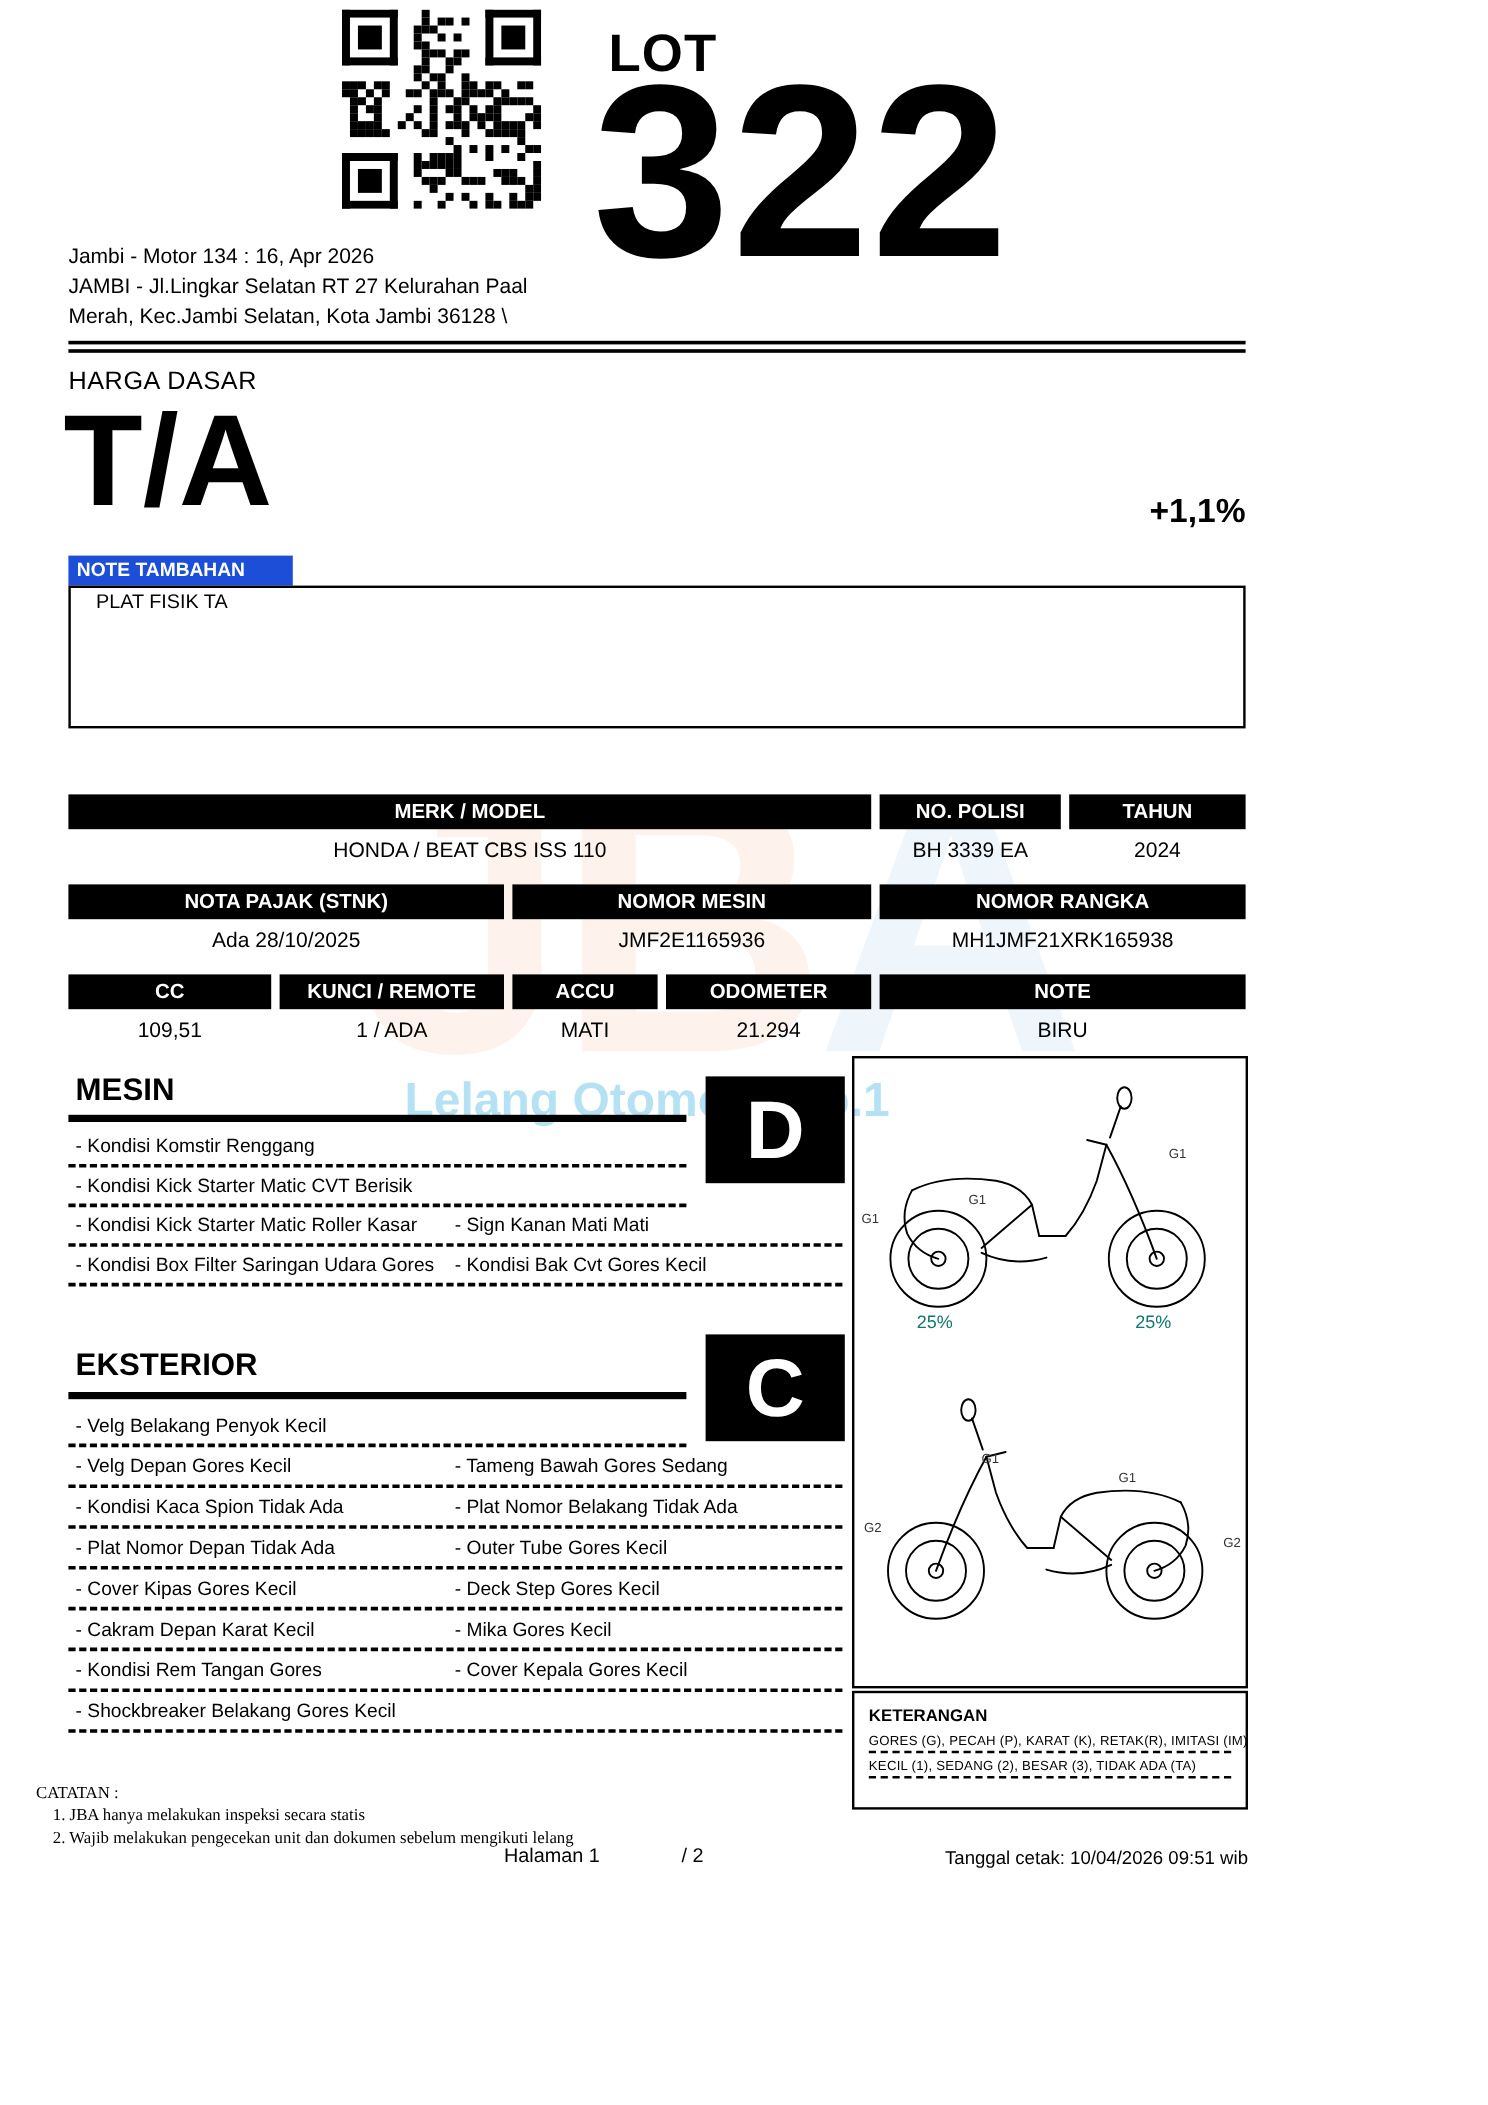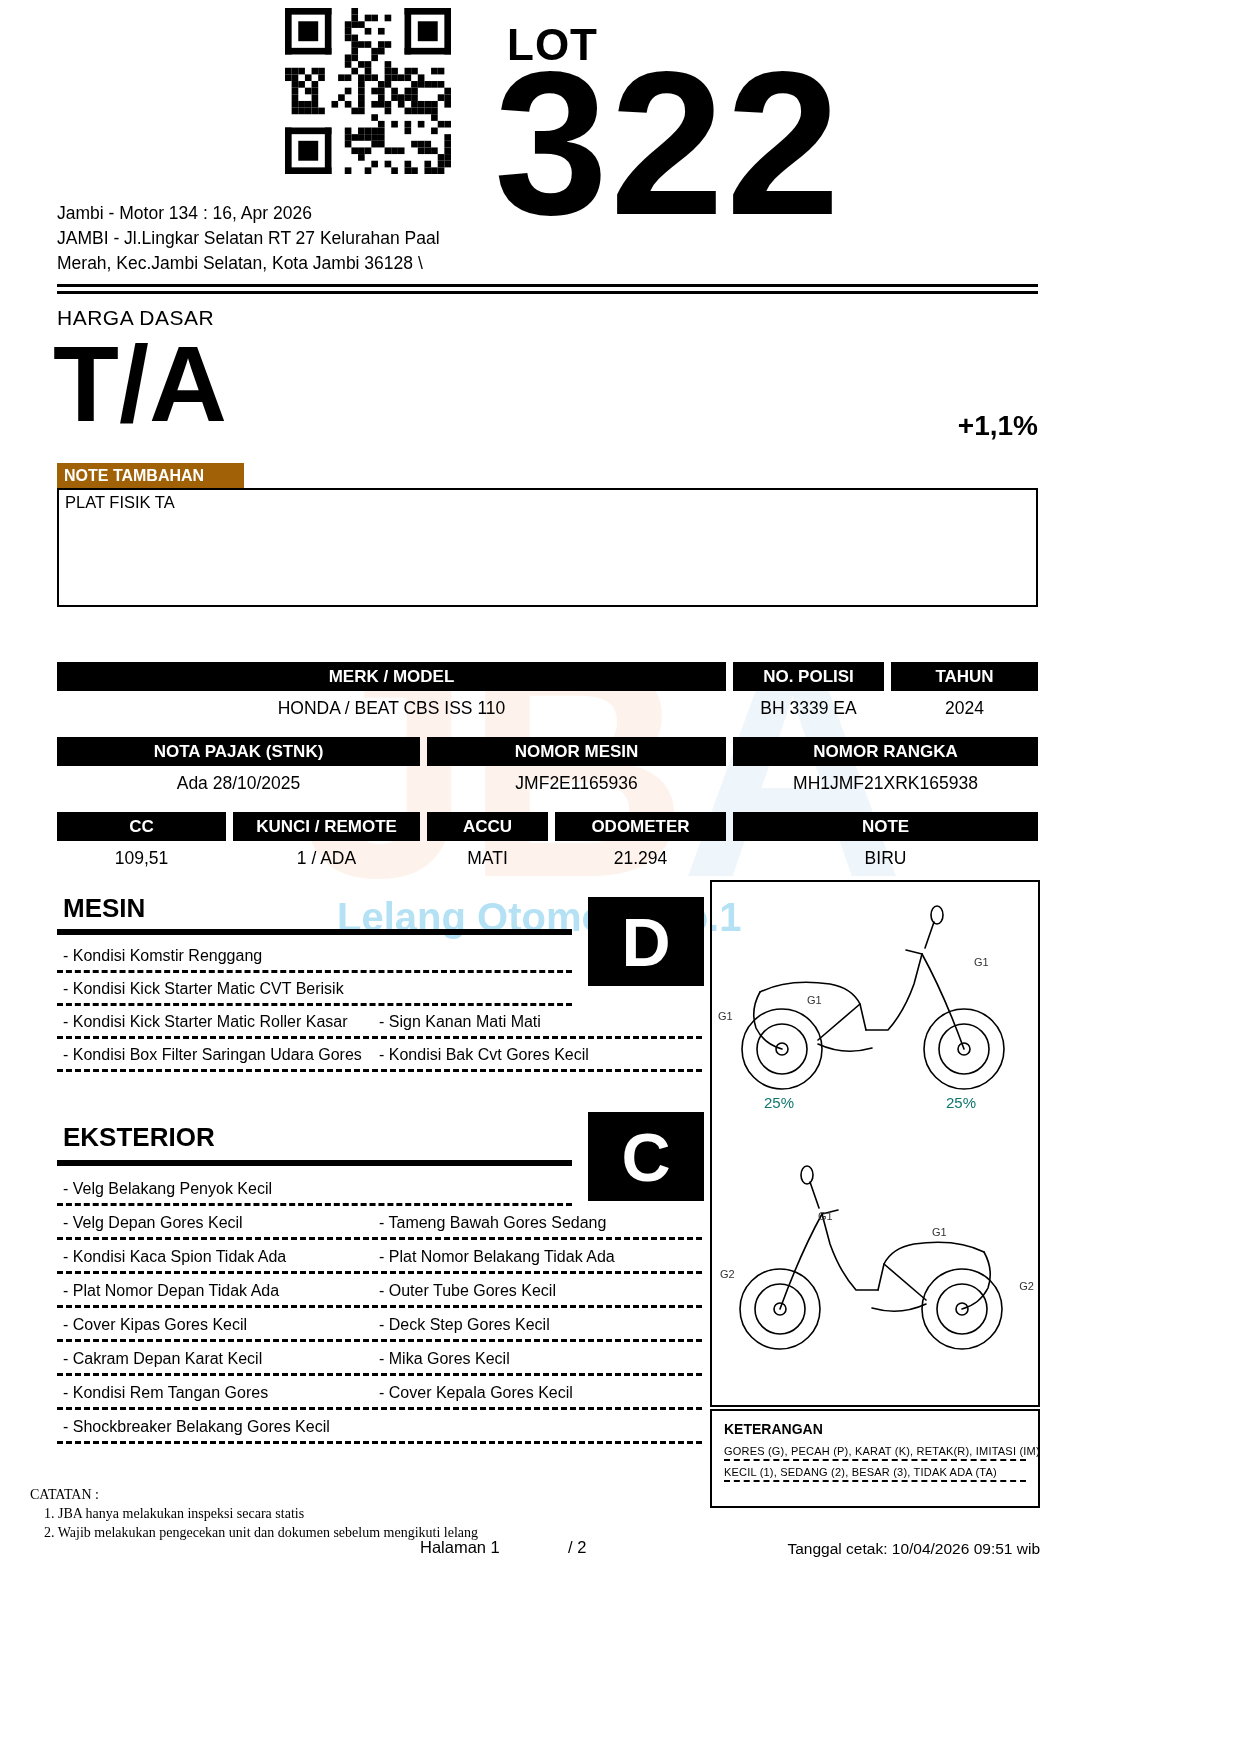--- a/index.html
+++ b/index.html
@@ -21,24 +21,24 @@
 
   .event-block{position:absolute;left:57px;top:201px;font-size:17.5px;line-height:1.42;}
 
   .rule-double{position:absolute;left:57px;top:284px;width:981px;height:10px;
                border-top:3px solid #000;border-bottom:3px solid #000;}
 
   .harga-label{position:absolute;left:57px;top:306px;font-size:21px;letter-spacing:.5px;}
   .harga-value{position:absolute;left:53px;top:330px;font-size:108px;font-weight:700;line-height:1;}
   .harga-percent{position:absolute;right:202px;top:410px;font-size:28px;font-weight:700;}
 
-  .note-header{position:absolute;left:57px;top:463px;width:187px;height:25px;background:#a16207;color:#fff;
+  .note-header{position:absolute;left:57px;top:463px;width:187px;height:25px;background:#1d4ed8;color:#fff;
                font-size:16px;font-weight:700;line-height:25px;padding-left:7px;}
   .note-box{position:absolute;left:57px;top:488px;width:981px;height:119px;border:2px solid #000;
-            font-size:16.5px;padding:3px 6px;}
+            font-size:16.5px;padding:3px 21px;}
 
   .spec-row{position:absolute;left:57px;width:1048px;display:flex;gap:7px;}
   .hcell{background:#000;color:#fff;font-weight:700;font-size:17px;height:29px;line-height:29px;text-align:center;}
   .vcell{font-size:17.5px;height:30px;line-height:30px;text-align:center;}
 
   .section-title{position:absolute;left:63px;font-size:26px;font-weight:700;}
   .section-bar{position:absolute;left:57px;width:515px;height:6px;background:#000;}
   .grade-box{position:absolute;left:588px;width:116px;height:89px;background:#000;color:#fff;
              font-size:68px;font-weight:700;display:flex;align-items:center;justify-content:center;}
 

